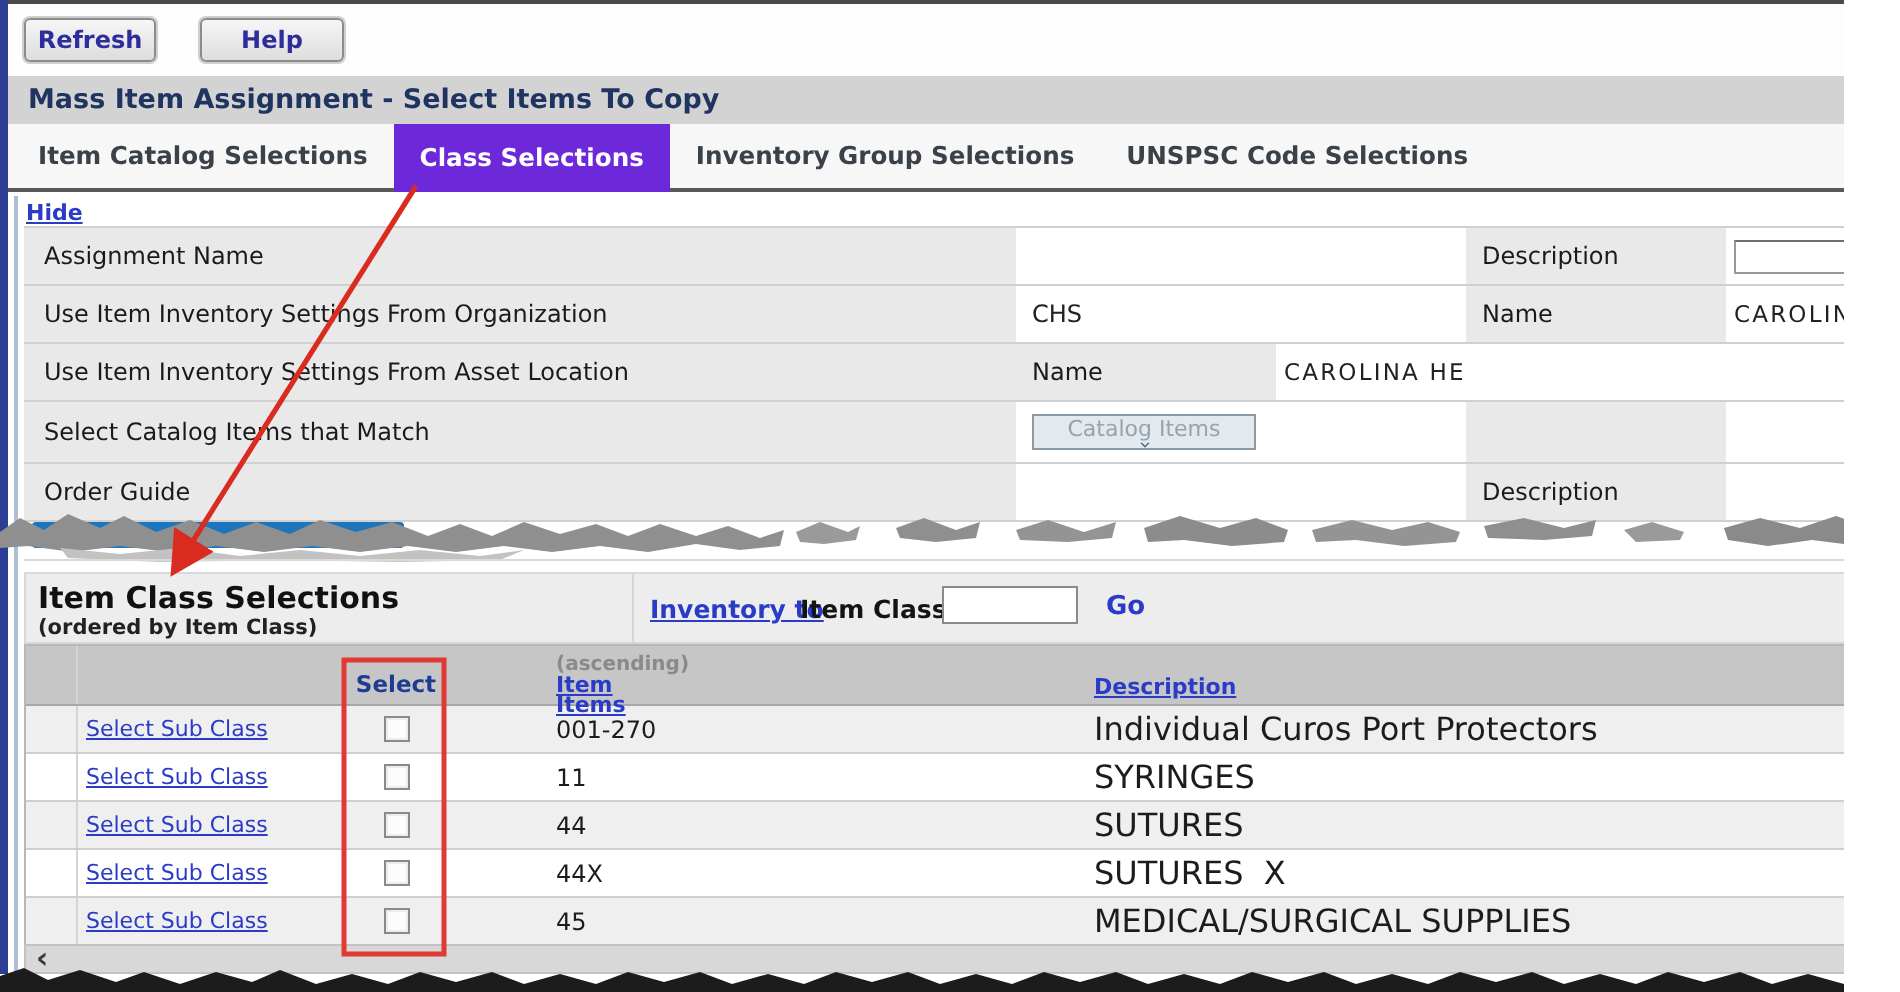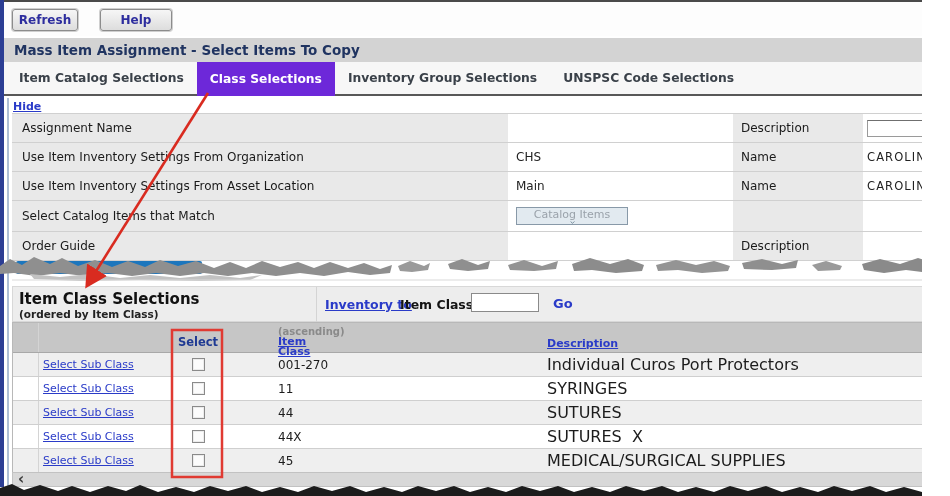--- a/index.html
+++ b/index.html
@@ -137,21 +137,20 @@
         </div>
     </div>
     <div class="f-row">
       <div class="f-label">Use Item Inventory Settings From Organization</div>
       <div class="f-value">CHS</div>
       <div class="f-label2">Name</div>
       <div class="f-value2">CAROLINA HE</div>
     </div>
     <div class="f-row">
       <div class="f-label">Use Item Inventory Settings From Asset Location</div>
-      <div class="f-value">Main</div>
       <div class="f-label2">Name</div>
       <div class="f-value2">CAROLINA HE</div>
     </div>
     <div class="f-row tall">
       <div class="f-label">Select Catalog Items that Match</div>
       <div class="f-value">
         <div class="dropdown">
           <span>Catalog Items</span>
           <svg width="11" height="7" viewBox="0 0 11 7">
             <polyline points="1,1 5.5,5.5 10,1" fill="none" stroke="#4a6578" stroke-width="1.6"></polyline>
@@ -195,21 +194,21 @@
   </div>
 
   <div class="tbl">
     <div class="tbl-header">
       <div class="c1"></div>
       <div class="c2"></div>
       <div class="hdr-select">Select</div>
       <div class="hdr-stack">
         <span class="hdr-asc">(ascending)</span>
         <span class="hdr-link">Item</span>
-        <span class="hdr-link">Class</span>
+        <span class="hdr-link">Items</span>
       </div>
       <div class="hdr-desc">
         <span>Description</span>
       </div>
     </div>
 
     <div class="tbl-row odd">
       <div class="c1"></div>
       <div class="c2">
           <span class="sub-link">Select Sub Class</span>

